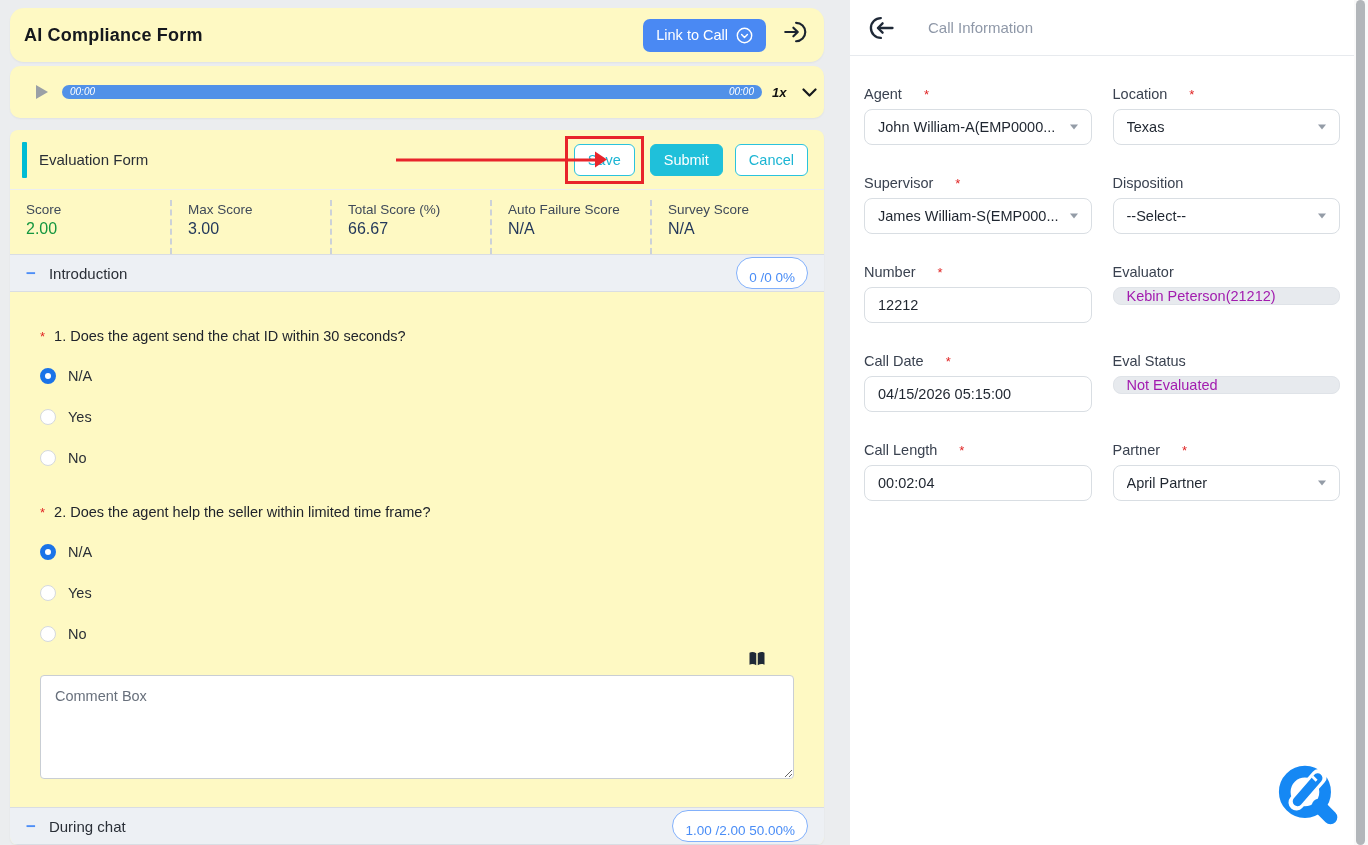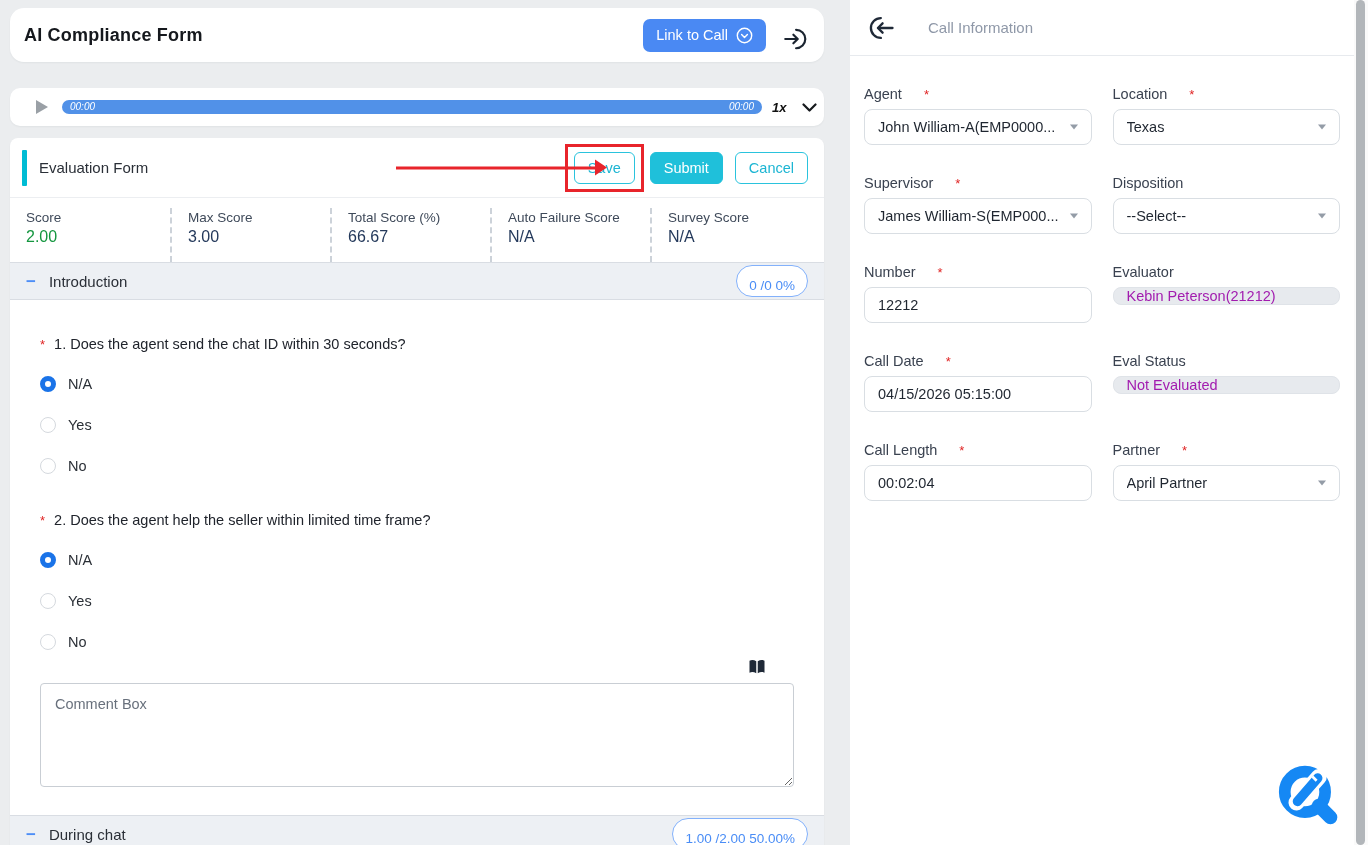--- a/index.html
+++ b/index.html
@@ -1,31 +1,31 @@
 <!DOCTYPE html>
 <html><head>
 <meta charset="utf-8">
 <style>
   * { margin:0; padding:0; box-sizing:border-box; }
   html,body { width:1368px; height:845px; }
   body { font-family:"Liberation Sans", sans-serif; background:#ebedef; overflow:hidden; position:relative; }
 
   .left-col { position:absolute; left:10px; top:8px; width:814px; }
-  .card { background:#ffffff; border-radius:10px; box-shadow:0 1px 2px rgba(20,30,40,.05); }
+  .card { background:#fef9c3; border-radius:10px; box-shadow:0 1px 2px rgba(20,30,40,.05); }
 
   
   .header-card { height:54px; display:flex; align-items:center; padding:0 16px 0 14px; border-radius:14px; }
   .page-title { font-size:18px; font-weight:700; color:#15181d; letter-spacing:.2px; }
-  .header-actions { margin-left:auto; display:flex; align-items:flex-end; gap:16px; }
+  .header-actions { margin-left:auto; display:flex; align-items:flex-start; gap:16px; }
   .btn-blue { display:flex; align-items:center; gap:8px; background:#4a89f3; color:#fff; border:none;
     border-radius:7px; padding:8px 13px; font-size:14.5px; font-family:inherit; cursor:pointer; }
   .enter-icon { display:flex; color:#1b2430; cursor:pointer; }
 
   
-  .player-card { margin-top:26px; height:38px; display:flex; align-items:center; padding:0 14px 0 26px; border-radius:10px; }
+  .player-card { margin-top:4px; height:52px; display:flex; align-items:center; padding:0 14px 0 26px; border-radius:10px; }
   .play-tri { width:0; height:0; border-left:12px solid #9aa0a6; border-top:7px solid transparent; border-bottom:7px solid transparent; cursor:pointer; }
   .progress { position:relative; flex:0 0 auto; width:700px; height:14px; margin-left:14px; background:#5191e8; border-radius:8px; cursor:pointer; }
   .progress .t { position:absolute; top:0; line-height:14px; font-size:10px; font-style:italic; color:#fff; }
   .progress .t-left { left:8px; }
   .progress .t-right { right:8px; }
   .speed { margin-left:10px; font-size:13px; font-weight:700; color:#111; cursor:pointer;font-style:italic; }
   .player-chevron { margin-left:16px; display:flex; cursor:pointer; }
 
   
   .eval-card { margin-top:12px; height:715px; border-radius:8px; overflow:hidden; }

